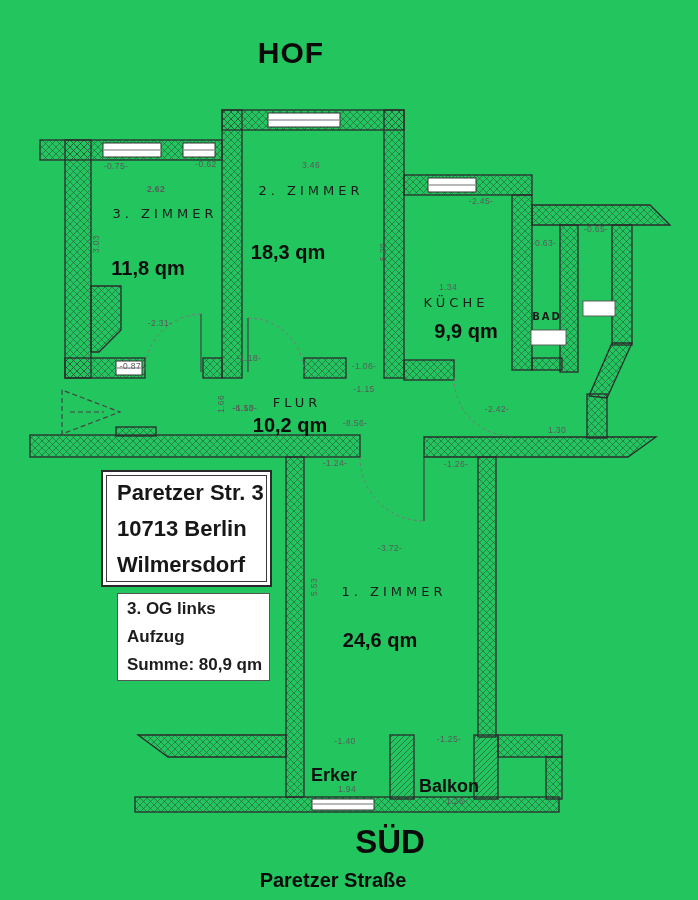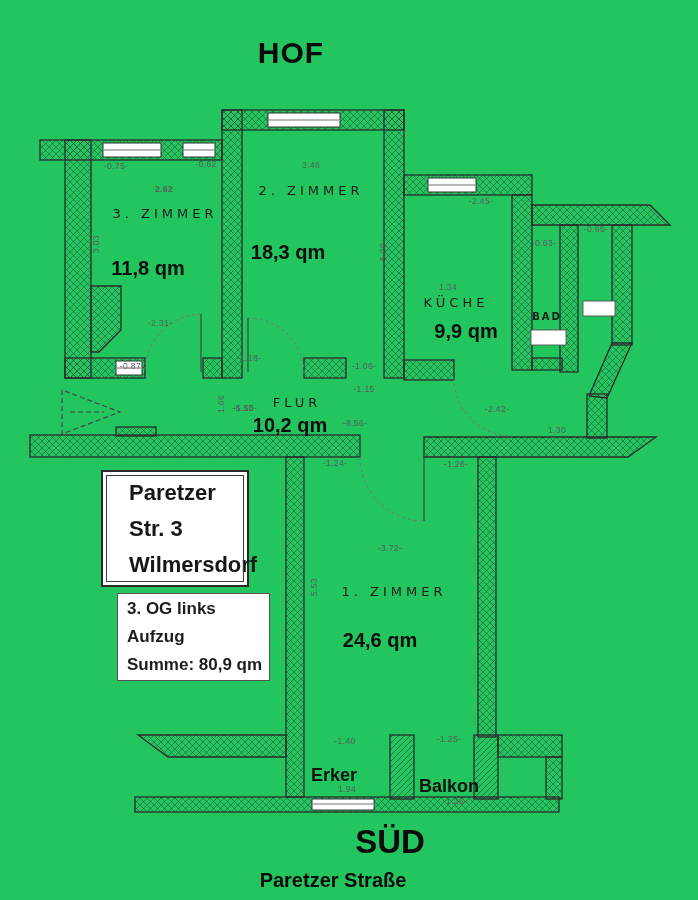--- a/index.html
+++ b/index.html
@@ -13,24 +13,24 @@
         letter-spacing:2px;color:#1c1c1c;}
   .area{font-family:"Liberation Sans",sans-serif;font-size:20px;font-weight:700;color:#0d0d0d;}
   .overlay{font-family:"Liberation Sans",sans-serif;font-size:18px;font-weight:600;color:#111;}
   .dim{font-family:"Liberation Sans",sans-serif;font-size:8.5px;color:#5a5a5a;letter-spacing:.4px;}
   .dim-v{font-family:"Liberation Sans",sans-serif;font-size:8.5px;color:#5a5a5a;letter-spacing:.4px;}
   .plabel.dim-v{transform:translate(-50%,-50%) rotate(-90deg);}
   .title{position:absolute;transform:translate(-50%,-50%);color:#0a0a0a;white-space:nowrap;}
   #hof{left:291px;top:53px;font-size:30px;font-weight:600;letter-spacing:1px;}
   #sued{left:390px;top:842px;font-size:33px;font-weight:700;}
   #street{left:333px;top:880px;font-size:20px;font-weight:700;}
-  #addr-box{position:absolute;left:101px;top:470px;width:148px;height:117px;
+  #addr-box{position:absolute;left:101px;top:470px;width:171px;height:117px;
         border:2px solid #2a2a2a;outline:1px solid #3a3a3a;outline-offset:-6px;
         background:#fff;display:flex;flex-direction:column;justify-content:center;
-        padding-left:26px;box-sizing:border-box;}
+        padding-left:14px;box-sizing:border-box;}
   #addr-box div{font-size:22px;font-weight:700;color:#171717;line-height:36px;}
   #info-box{position:absolute;left:117px;top:593px;width:153px;height:88px;
         border:1.5px solid #555;background:#fff;display:flex;flex-direction:column;
         justify-content:center;padding-left:9px;box-sizing:border-box;}
   #info-box div{font-size:17px;font-weight:600;color:#1d1d1d;line-height:28px;}
 </style>
 </head>
 <body>
 
 <div id="page">
@@ -124,20 +124,21 @@
       <rect x="583" y="301" width="32" height="15"></rect>
     </g>
   </svg>
 
   <div id="hof" class="title">HOF</div>
   <div id="sued" class="title">SÜD</div>
   <div id="street" class="title">Paretzer Straße</div>
 
   <div id="addr-box">
     <div>Paretzer Str. 3</div>
+    <div>10713 Berlin</div>
     <div>Wilmersdorf</div>
   </div>
 
   <div id="info-box">
     <div>3. OG links</div>
     <div>Aufzug</div>
     <div>Summe: 80,9 qm</div>
   </div>
 
   <div id="plan-labels">
@@ -149,21 +150,21 @@
       <span class="plabel room" style="left: 394px; top: 591px;">1. ZIMMER</span>
       <span class="plabel area" style="left: 148px; top: 268px;">11,8 qm</span>
       <span class="plabel area" style="left: 288px; top: 252px;">18,3 qm</span>
       <span class="plabel area" style="left: 466px; top: 331px;">9,9 qm</span>
       <span class="plabel area" style="left: 290px; top: 425px;">10,2 qm</span>
       <span class="plabel area" style="left: 380px; top: 640px;">24,6 qm</span>
       <span class="plabel overlay" style="left: 334px; top: 775px;">Erker</span>
       <span class="plabel overlay" style="left: 449px; top: 786px;">Balkon</span>
       <span class="plabel dim" style="left: 116px; top: 166px;">-0.75-</span>
       <span class="plabel dim" style="left: 206px; top: 164px;">-0.62</span>
-      <span class="plabel dim" style="left: 164px; top: 189px; font-weight: bold;">2.62</span>
+      <span class="plabel dim" style="left: 156px; top: 189px; font-weight: bold;">2.62</span>
       <span class="plabel dim-v" style="left: 96px; top: 244px;">3.03</span>
       <span class="plabel dim" style="left: 160px; top: 323px;">-2.31-</span>
       <span class="plabel dim" style="left: 132px; top: 366px;">-0.87-</span>
       <span class="plabel dim" style="left: 311px; top: 165px;">3.46</span>
       <span class="plabel dim-v" style="left: 383px; top: 252px;">5.29</span>
       <span class="plabel dim" style="left: 249px; top: 358px;">-1.18-</span>
       <span class="plabel dim" style="left: 245px; top: 388px; margin-top: 20px;">-1.50-</span>
       <span class="plabel dim" style="left: 243px; top: 408px;">-6.13</span>
       <span class="plabel dim-v" style="left: 221px; top: 404px;">1.66</span>
       <span class="plabel dim" style="left: 364px; top: 366px;">-1.06-</span>

